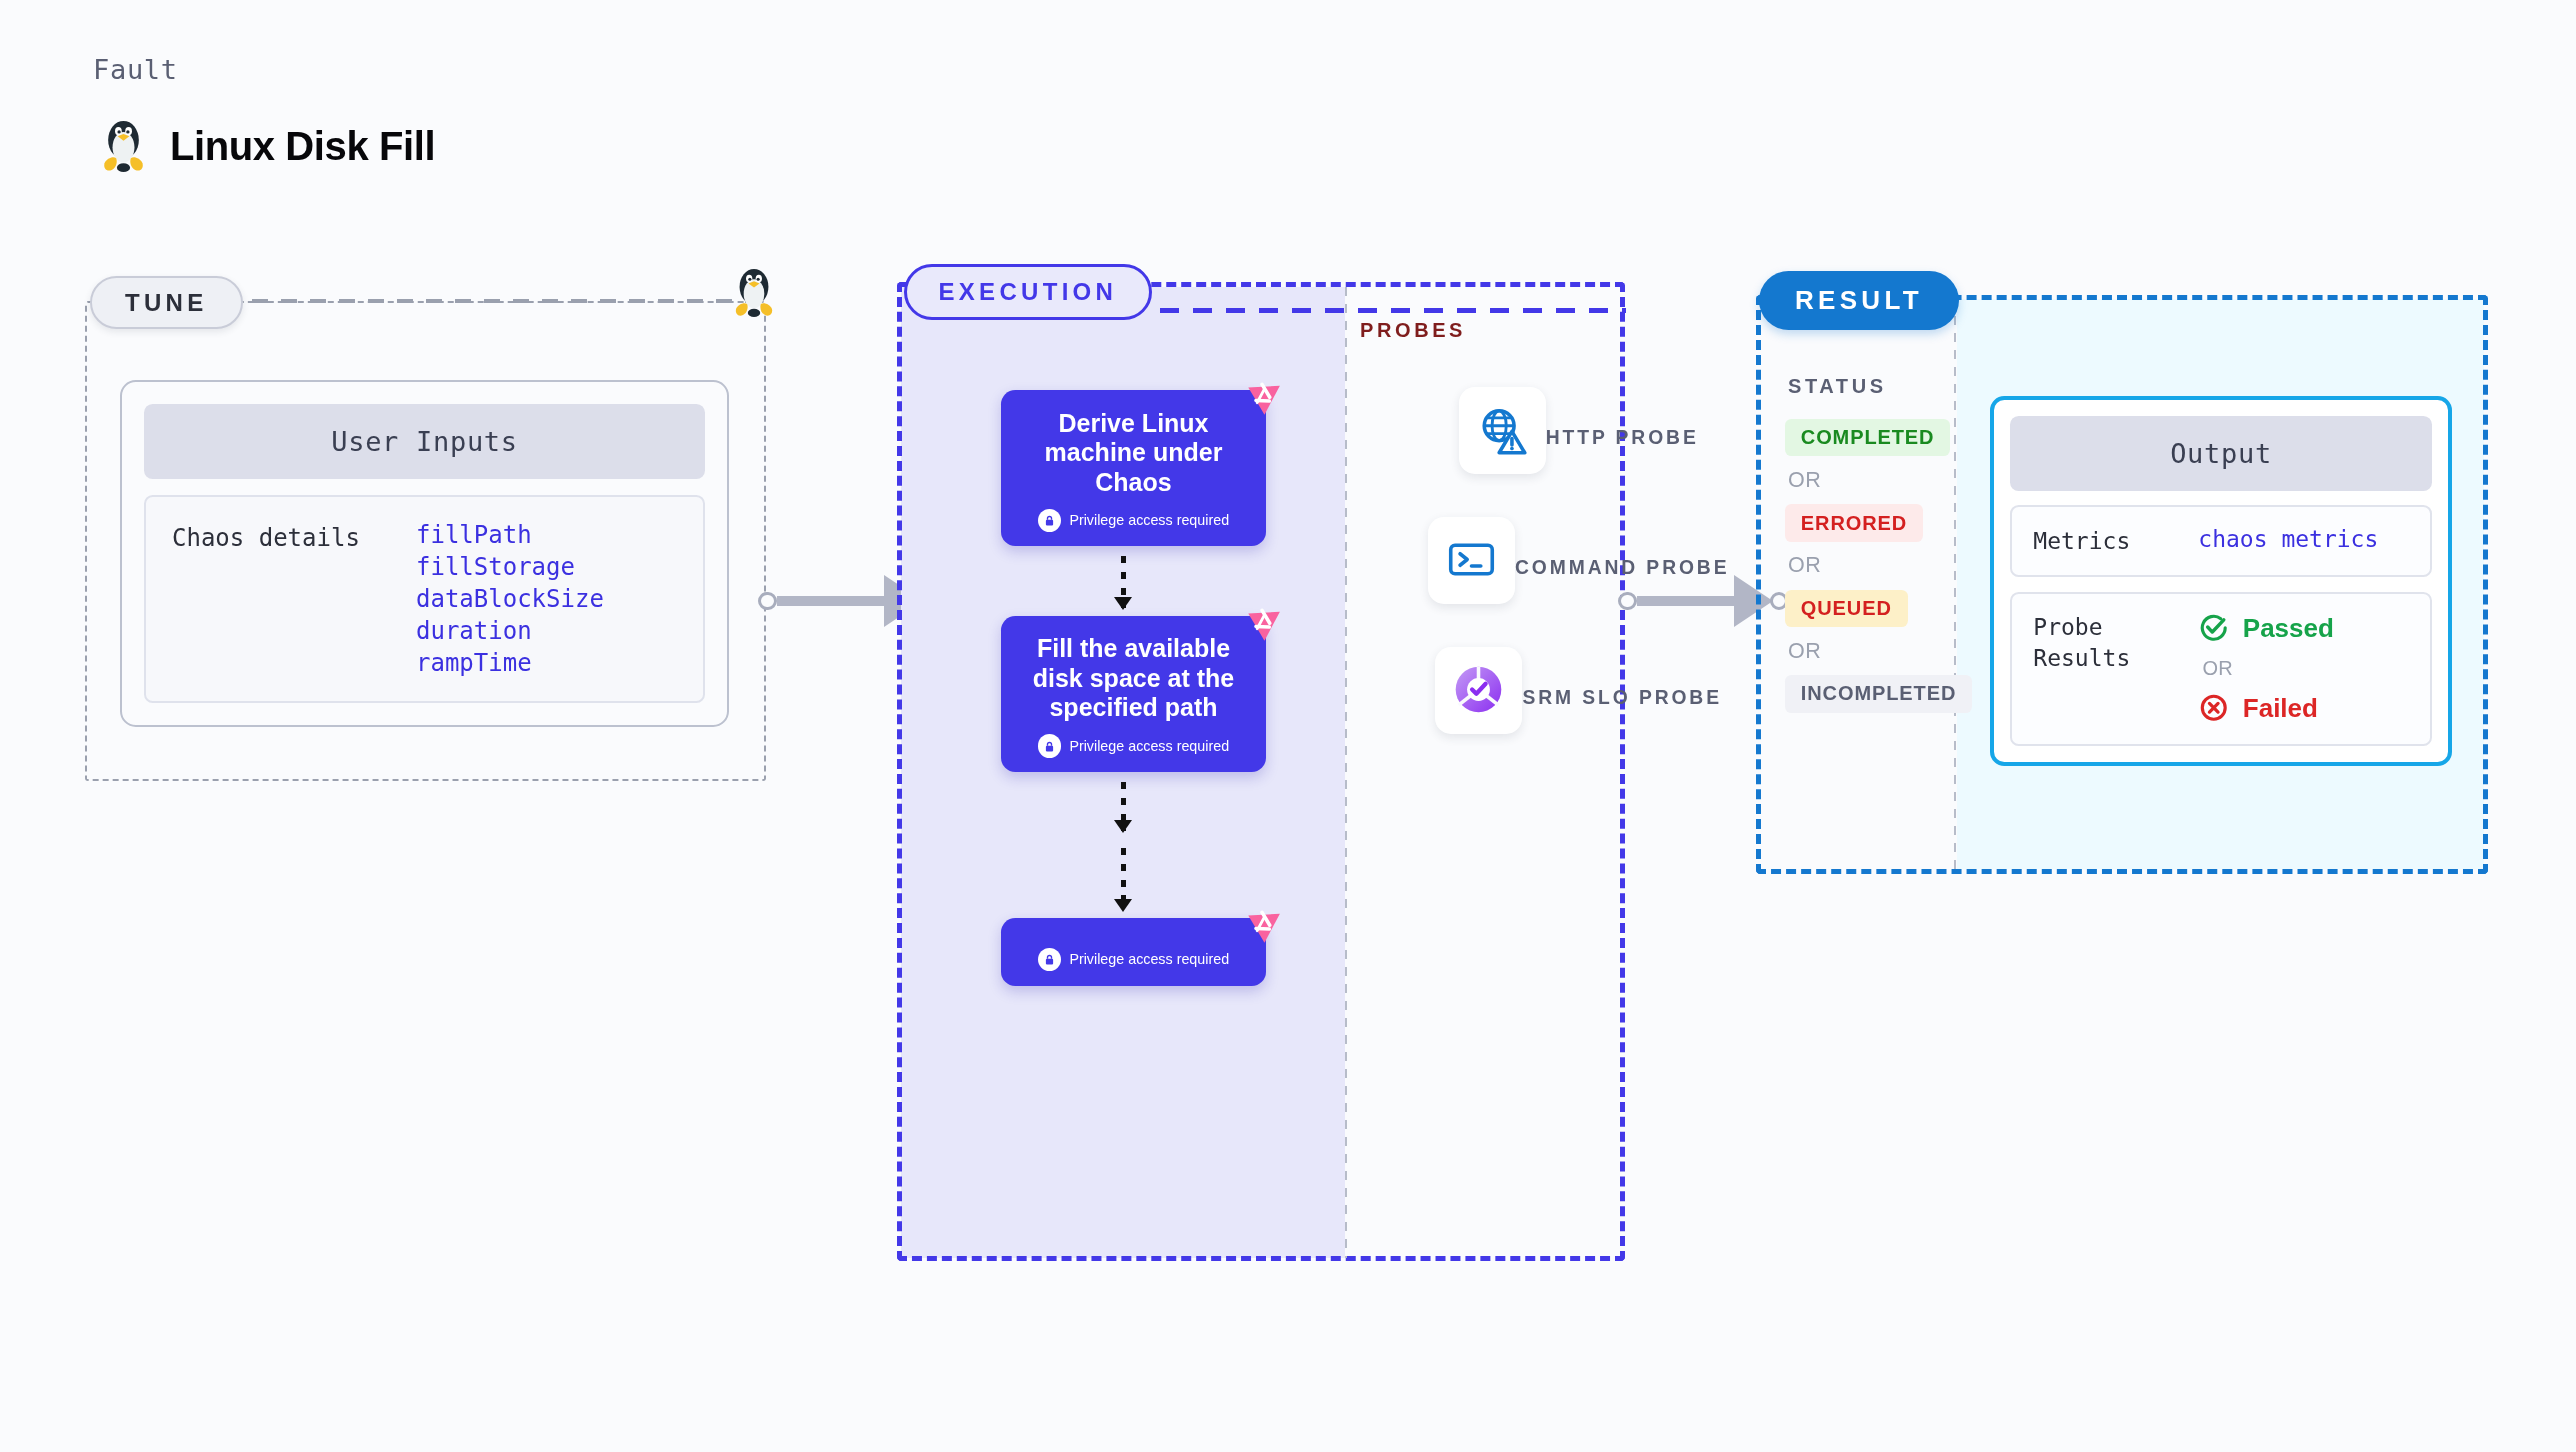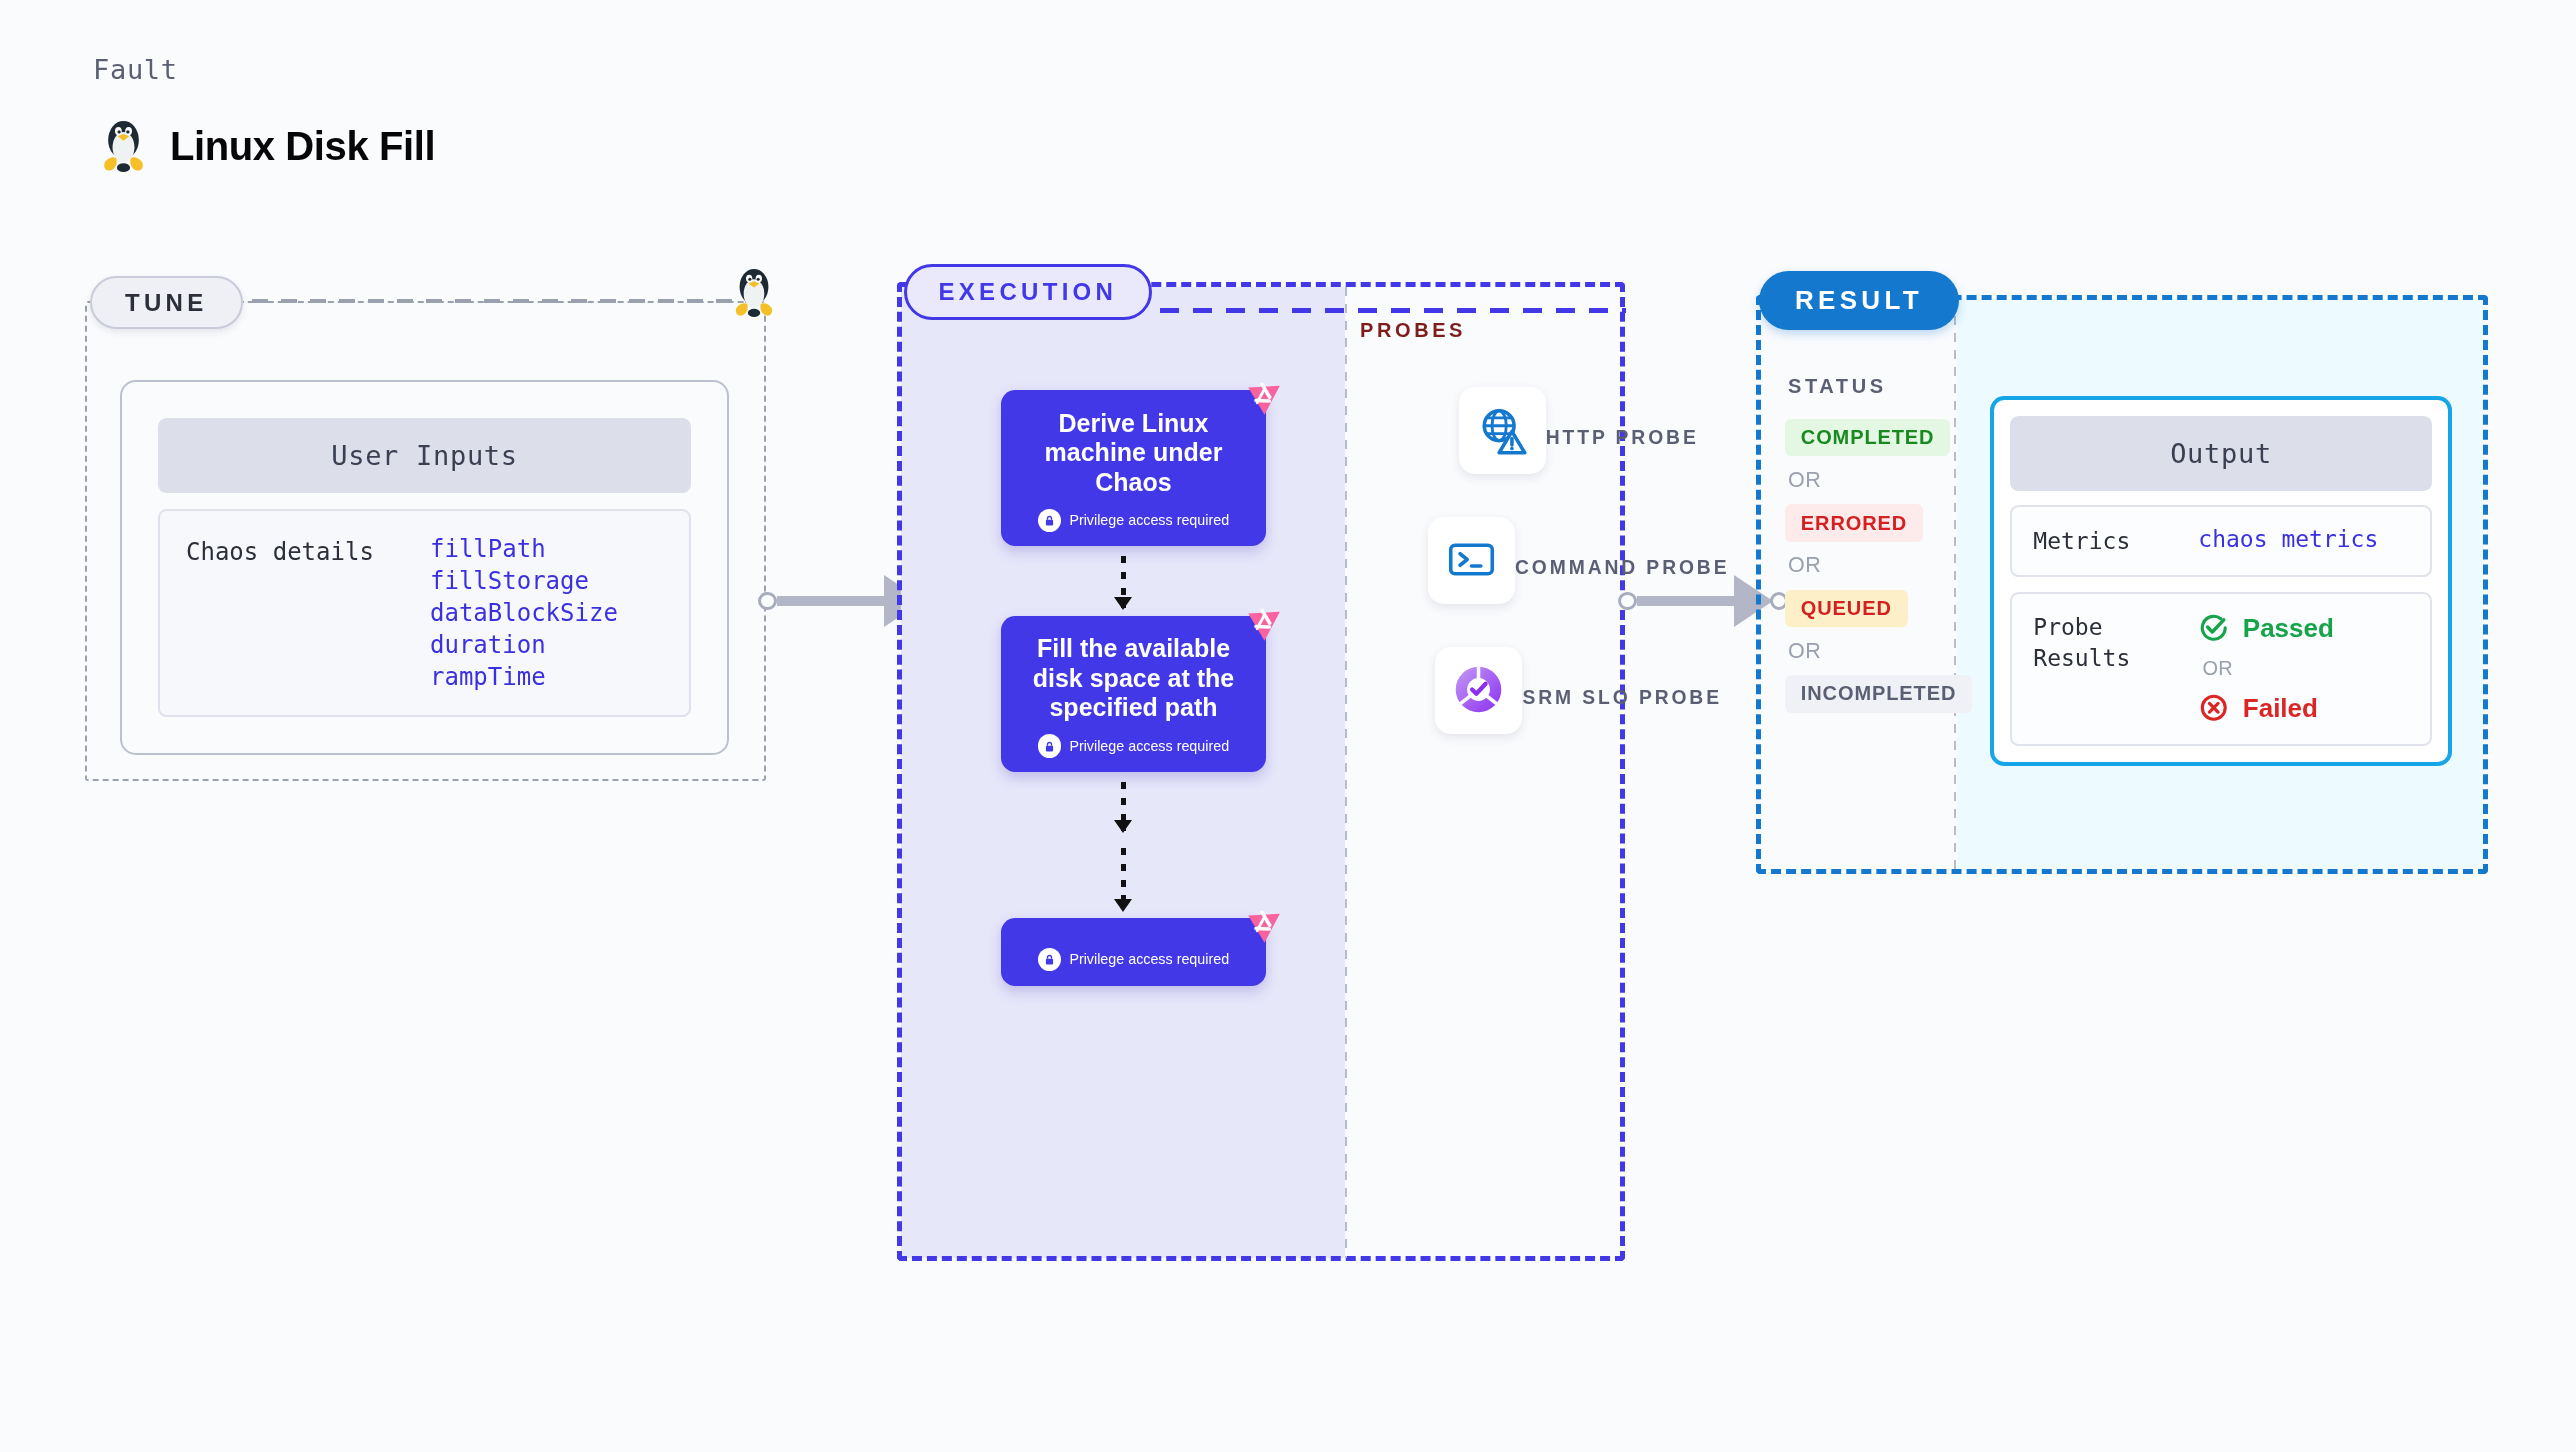--- a/index.html
+++ b/index.html
@@ -65,21 +65,21 @@
     font-size: 26px; padding: 4px 36px; height: 59px;
     box-shadow: 0 4.3px 10px rgba(20,120,207,.25);
   }
 
   
   .tune-card {
     position: absolute;
     background: #fafbfd;
     border: 2.1px solid #bcc1cf;
     border-radius: 15.8px;
-    padding: 36px;
+    padding: 22px;
   }
   .ui-header {
     background: #dcdeea;
     border-radius: 8.6px;
     height: 75px;
     display: flex; align-items: center; justify-content: center;
     font-family: "DejaVu Sans Mono", monospace;
     font-size: 27px; color: #3a3f52; letter-spacing: 0.7px;
   }
   .ui-body {

